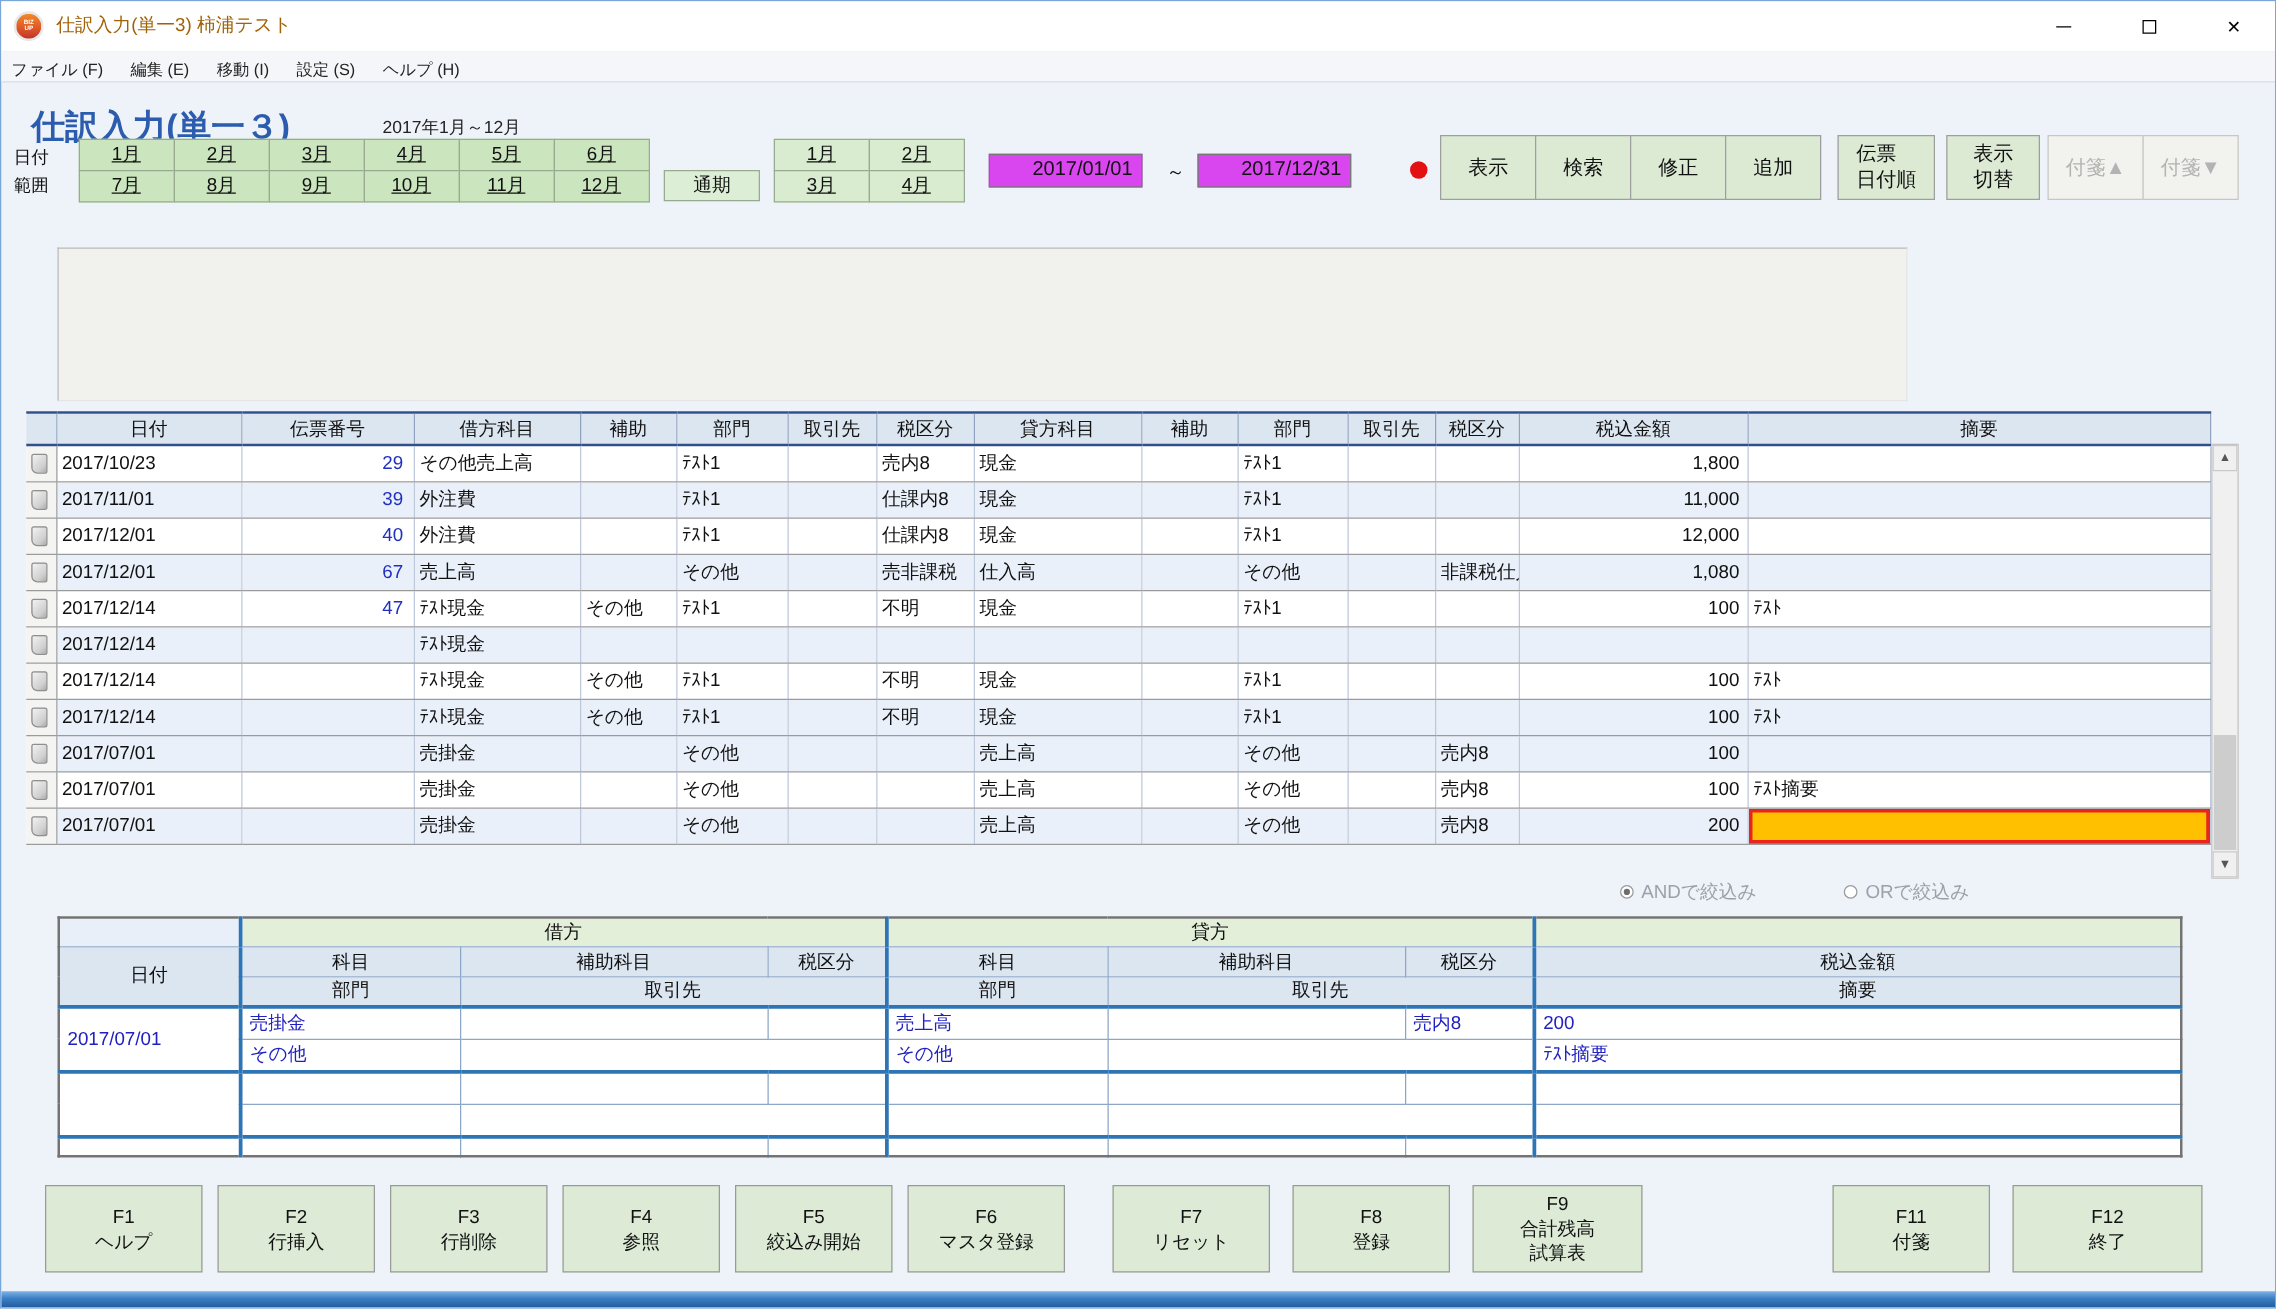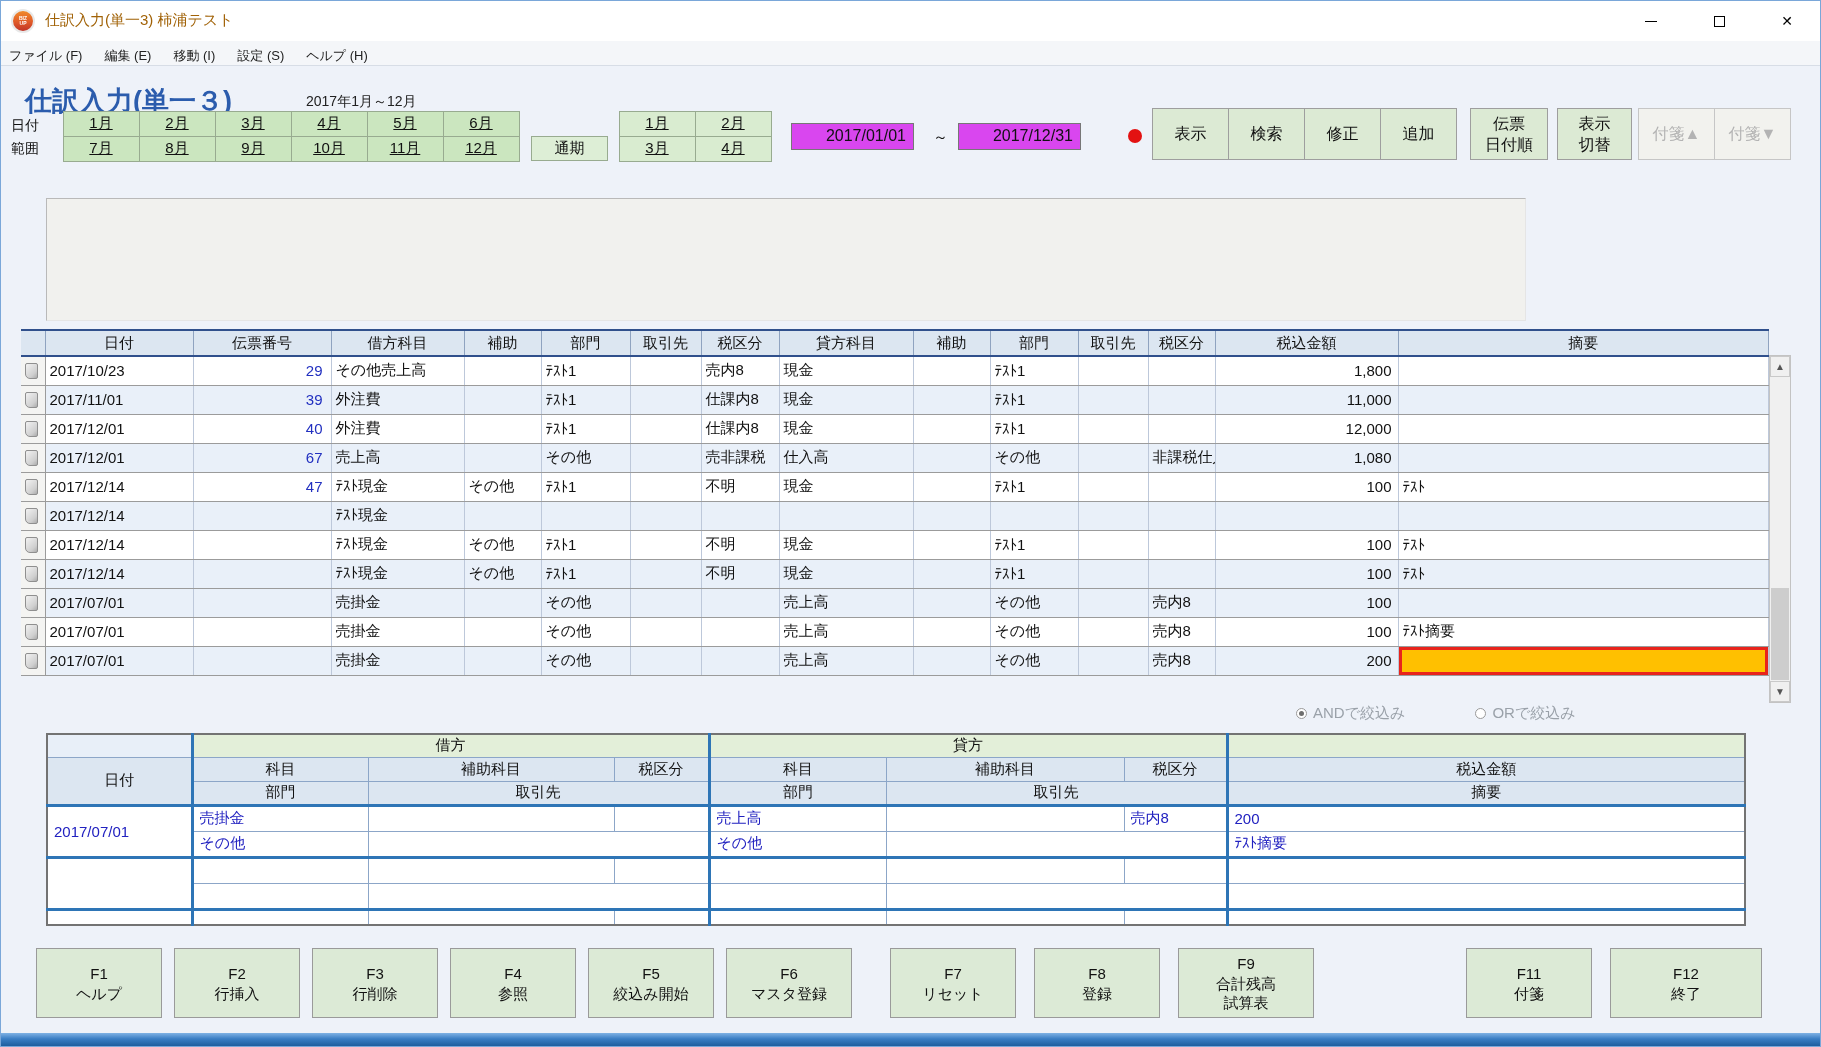--- a/index.html
+++ b/index.html
@@ -40,21 +40,21 @@
   .zenki{position:absolute;left:530px;top:135px;width:77px;height:25px;background:#ddeed6;border:1px solid #98ab90;
          box-sizing:border-box;font-size:15px;display:flex;align-items:center;justify-content:center;}
   .dinput{position:absolute;top:122px;height:27px;width:123px;background:#d946ef;border:1px solid #777;
           box-sizing:border-box;font-size:16px;text-align:right;padding:3px 7px 0 0;}
   #date-from{left:790px;} #date-to{left:957px;}
   .tilde{position:absolute;left:932px;top:127px;font-size:15px;}
   .reddot{position:absolute;left:1127px;top:128px;width:14px;height:14px;border-radius:50%;background:#e31212;}
   .abtn-group{position:absolute;left:1152px;top:107px;display:flex;}
   .abtn{width:77px;height:52px;background:#dcead4;border:1px solid #9e9e9e;box-sizing:border-box;margin-left:-1px;
         font-size:16px;display:flex;align-items:center;justify-content:center;cursor:default;}
-  .abtn.two{white-space:pre-line;text-align:center;line-height:21px;}
+  .abtn.two{white-space:pre-line;text-align:left;line-height:21px;}
   #btn-voucher-order{position:absolute;left:1469px;top:107px;width:78px;height:52px;margin:0;}
   #btn-display-toggle{position:absolute;left:1556px;top:107px;width:75px;height:52px;margin:0;}
   .fusen-group{position:absolute;left:1638px;top:107px;display:flex;}
   .abtn.disabled{background:#f2f2ee;color:#b3b3b3;border-color:#c6c6c6;}
 
   
   .msg-panel{position:absolute;left:45px;top:197px;width:1480px;height:123px;background:#f1f1ee;
              border:1px solid #b9b9b9;border-right-color:#e5e5e5;border-bottom-color:#e5e5e5;box-sizing:border-box;}
 
   

